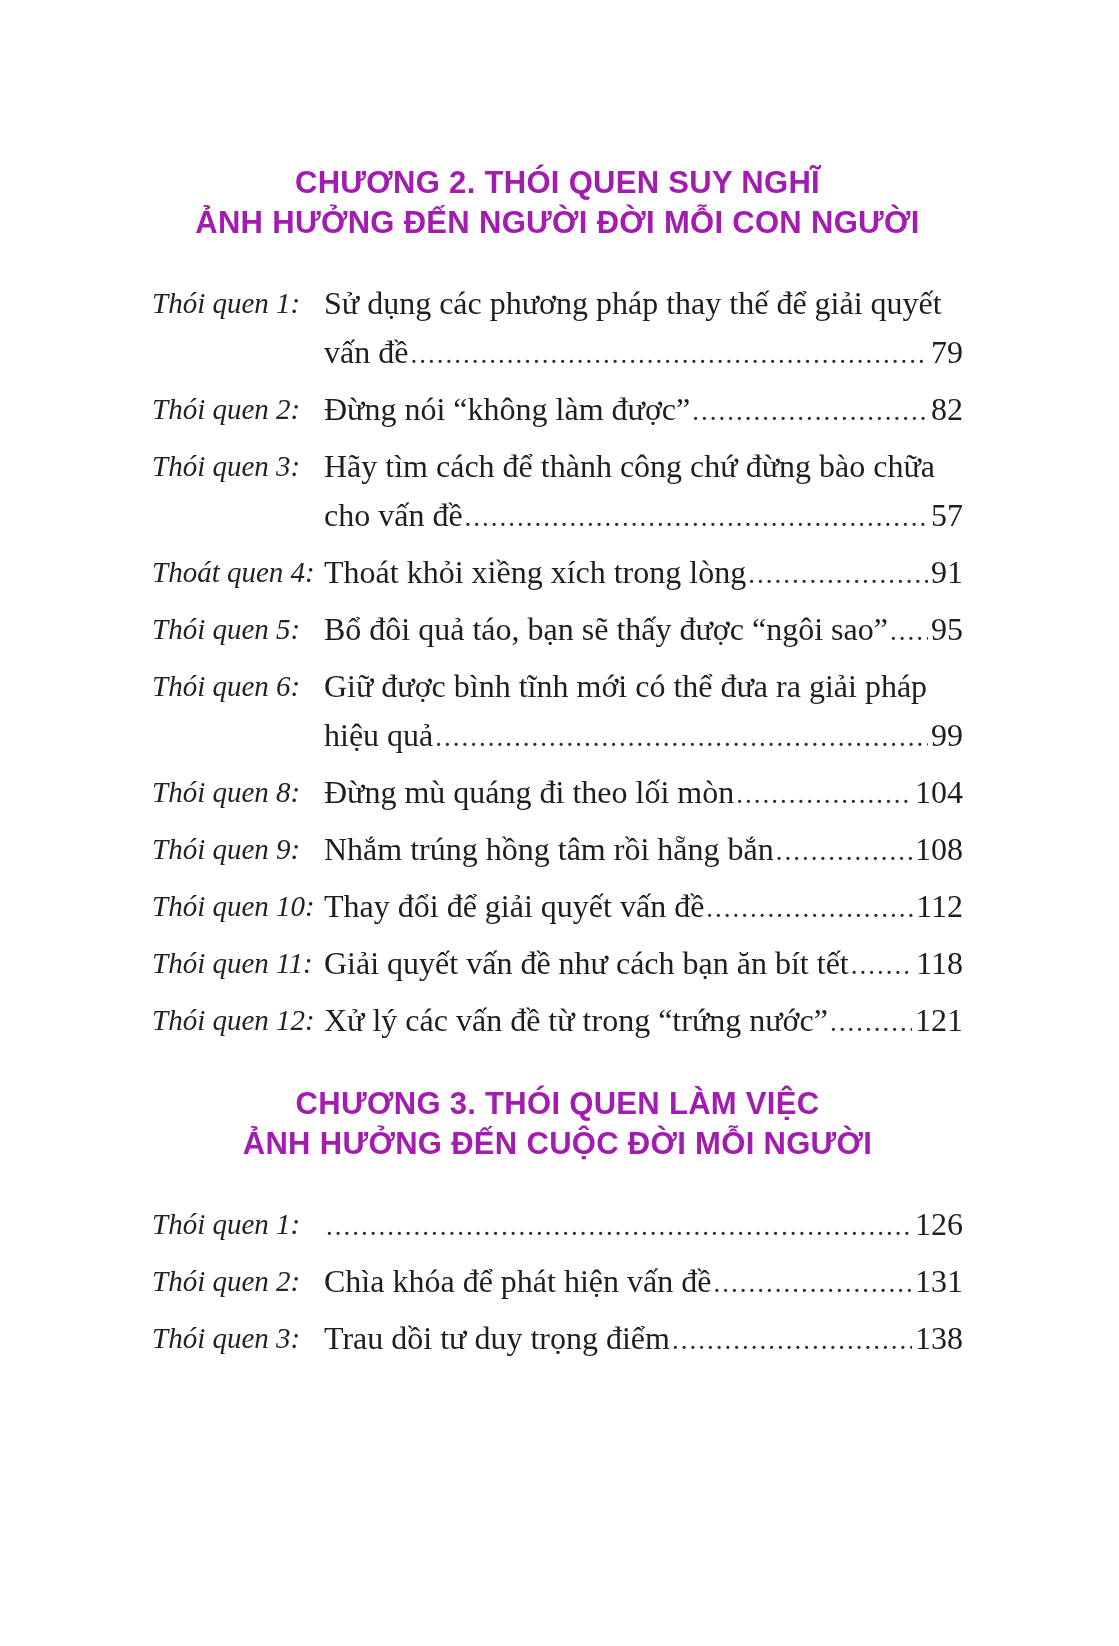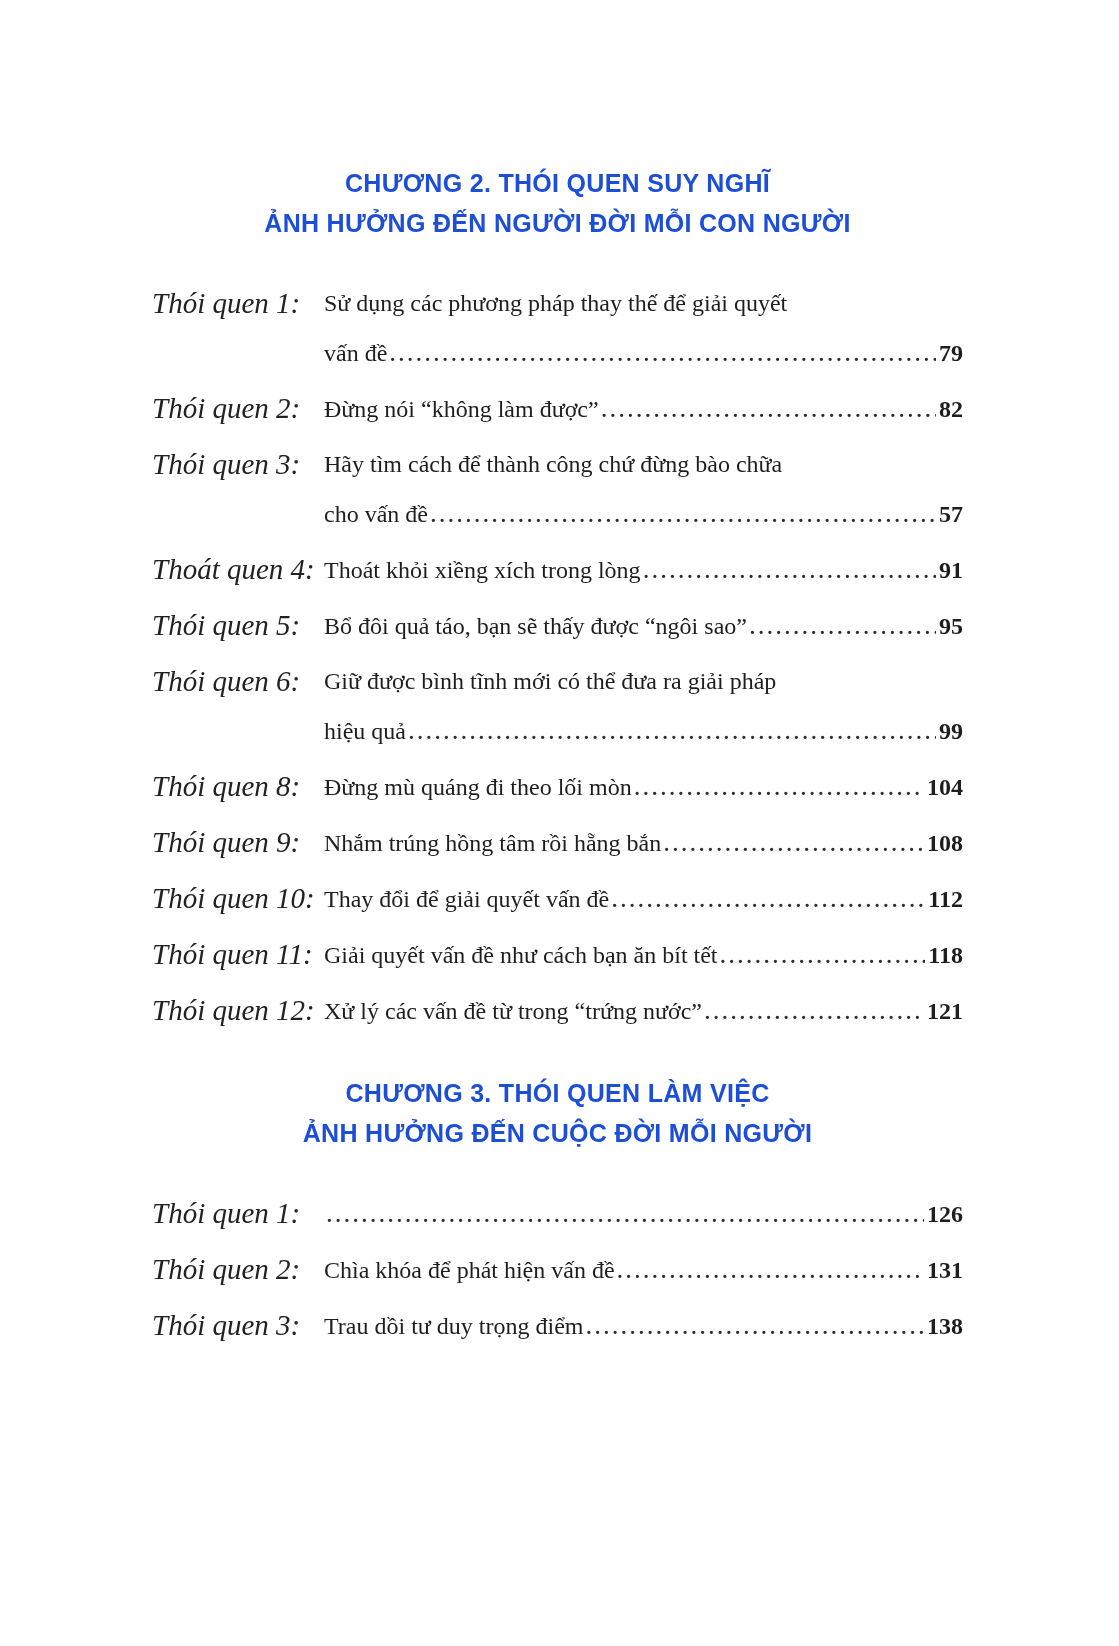--- a/index.html
+++ b/index.html
@@ -17,25 +17,25 @@
   .page {
     box-sizing: border-box;
     width: 1119px;
     height: 1646px;
     padding: 163px 156px 40px 152px;
     background: #ffffff;
   }
   .chapter-heading {
     font-family: "Liberation Sans", sans-serif;
     font-weight: bold;
-    font-size: 25px;
+    font-size: 31px;
     line-height: 40px;
     letter-spacing: 0.3px;
     text-align: center;
-    color: #1d4ed8;
+    color: #a21caf;
     margin: 0 0 36px 0;
   }
   .chapter:not(:first-child) .chapter-heading {
     margin-top: 37px;
   }
   .entries { }
   .entry {
     display: flex;
     align-items: flex-start;
     margin-bottom: 6px;
@@ -49,21 +49,21 @@
     white-space: nowrap;
     color: #222222;
   }
   .entry-body {
     flex: 1 1 auto;
     min-width: 0;
   }
   .line {
     display: flex;
     align-items: baseline;
-    font-size: 24px;
+    font-size: 32px;
     line-height: 49px;
   }
   .line-text {
     white-space: nowrap;
     flex: 0 0 auto;
   }
   .leader {
     flex: 1 1 auto;
     min-width: 0;
     overflow: hidden;
@@ -74,21 +74,20 @@
   .leader::after {
     content: "....................................................................................................................................................................";
     letter-spacing: 2px;
     font-size: 27px;
   }
   .page-num {
     flex: 0 0 auto;
     white-space: nowrap;
     padding-left: 3px;
     color: #1e1e1e;
-    font-weight: bold;
   }
 </style>
 </head>
 <body>
 
 <div class="page">
   <div id="sections-root">
   <section class="chapter">
     <h2 class="chapter-heading">
           <div class="heading-line">CHƯƠNG 2. THÓI QUEN SUY NGHĨ</div>

